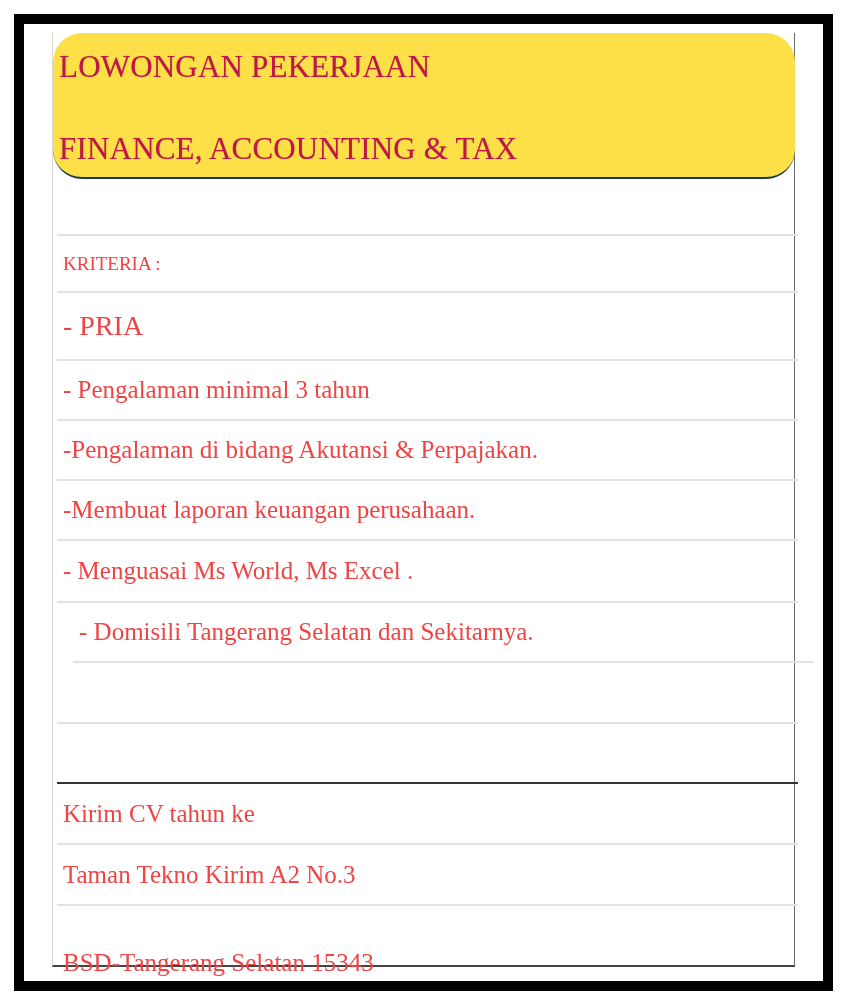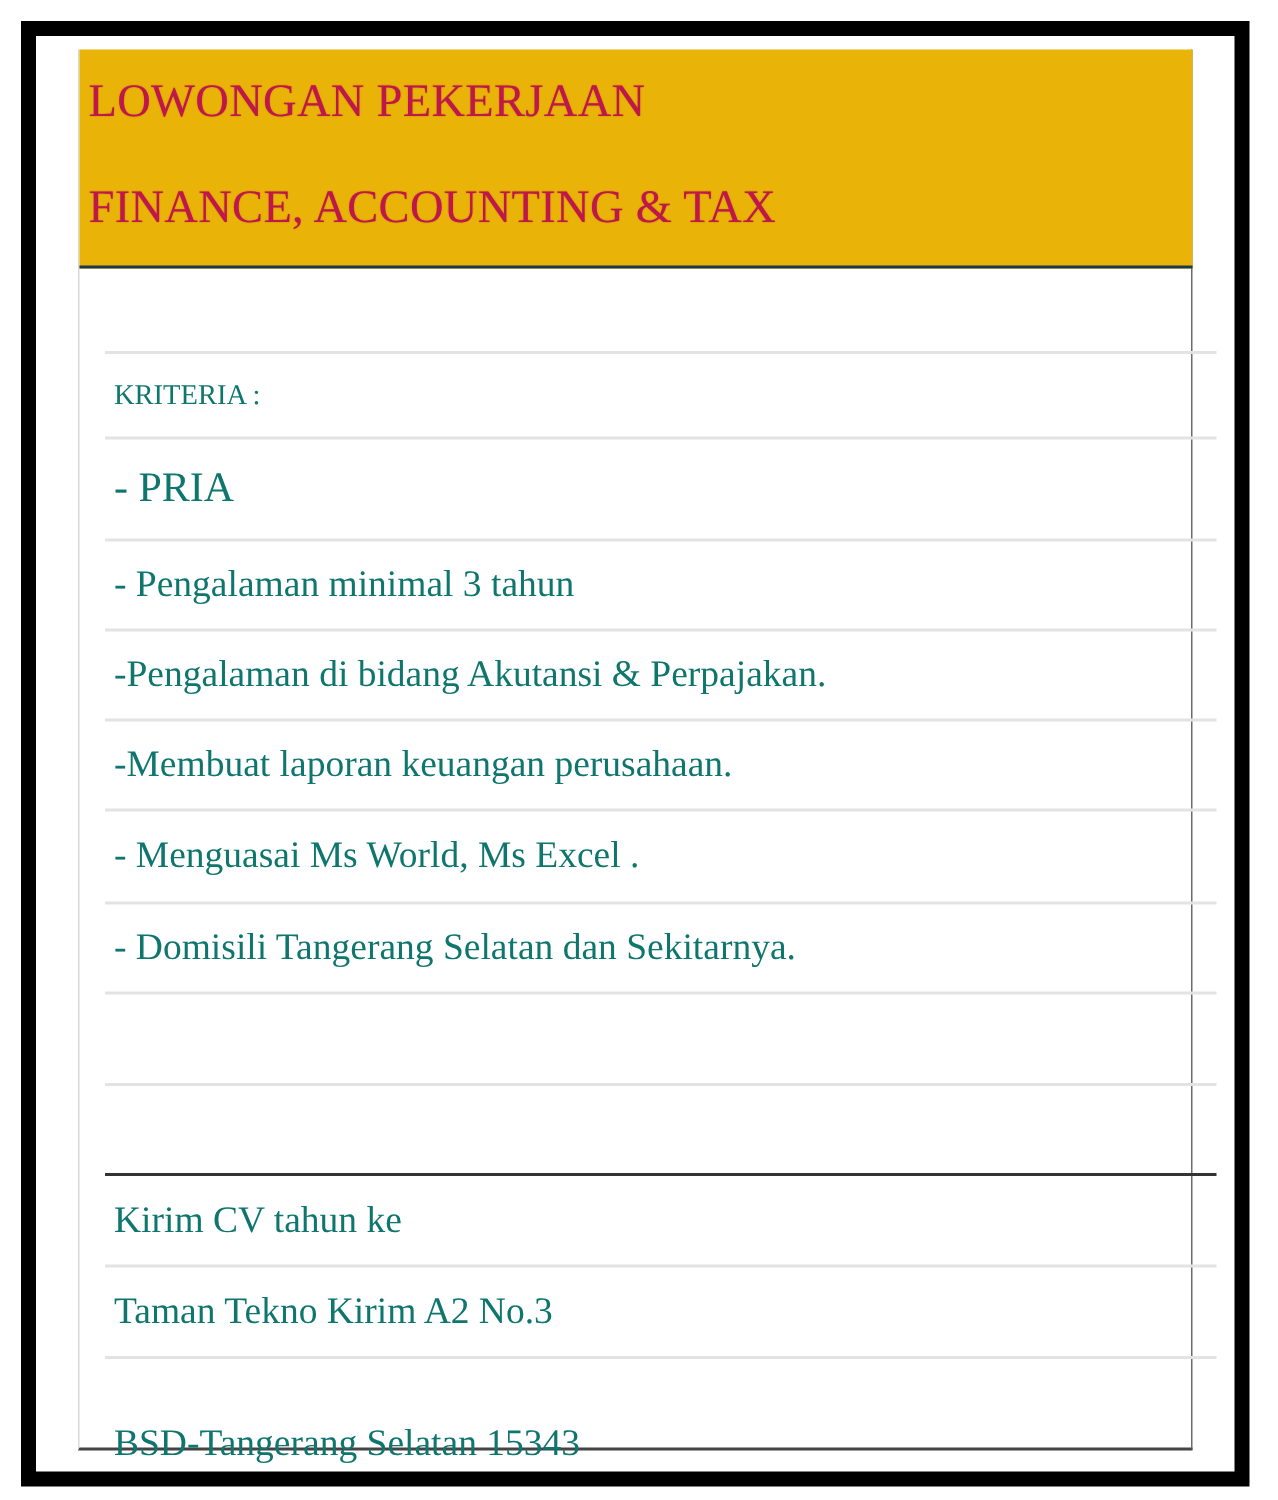--- a/index.html
+++ b/index.html
@@ -34,45 +34,46 @@
       border-bottom: 2px solid #444444;
       background: #ffffff;
       box-sizing: content-box;
     }
     .header {
       position: absolute;
       left: 0;
       top: 0;
       width: 742px;
       height: 144px;
-      background: #eab308;
+      background: #fde047;
       border-bottom: 2px solid #1a3a4a;
+      border-radius: 29px;
     }
     .header-line {
       position: absolute;
       left: 6px;
       color: #c0174a;
       font-family: "Liberation Serif", "DejaVu Serif", serif;
       font-size: 31px;
       letter-spacing: 0.2px;
       white-space: nowrap;
       text-shadow: 0 0 1px rgba(120,0,40,0.4);
     }
     .header-line.l1 { top: 16px; }
-    .header-line.l2 { top: 87px; }
+    .header-line.l2 { top: 98px; }
     .row {
       position: absolute;
-      left: 17px;
+      left: 4px;
       width: 741px;
       border-bottom: 2px solid #e3e3e3;
       box-sizing: border-box;
       display: flex;
       align-items: center;
       padding-left: 6px;
-      color: #0f766e;
+      color: #ef4444;
       font-family: "Liberation Serif", "DejaVu Serif", serif;
       font-size: 25px;
       white-space: nowrap;
     }
     .row.small { font-size: 19px; }
     .row.big { font-size: 28px; }
     .row.dark-bottom { border-bottom: 2px solid #333333; }
     .row.last { border-bottom: none; }
   </style>
 </head>
@@ -94,21 +95,21 @@
   <div class="row big" style="top:260px;height:68px;">- PRIA</div>
 
   <div class="row" style="top:328px;height:60px;text-align:right;">- Pengalaman minimal 3 tahun</div>
 
   <div class="row" style="top:448px;height:60px;">-Membuat laporan keuangan perusahaan.</div>
 
   <div class="row" style="top:388px;height:60px;">-Pengalaman di bidang Akutansi &amp; Perpajakan.</div>
 
   <div class="row" style="top:508px;height:62px;text-align:center;">- Menguasai Ms World, Ms Excel .</div>
 
-  <div class="row" style="top:570px;height:60px;">- Domisili Tangerang Selatan dan Sekitarnya.</div>
+  <div class="row" style="top:570px;height:60px;margin-left:16px;">- Domisili Tangerang Selatan dan Sekitarnya.</div>
 
   <div class="row" style="top:630px;height:61px;"></div>
 
   <div class="row dark-bottom" style="top:691px;height:60px;"></div>
 
   <div class="row" style="top:751px;height:61px;">Kirim CV tahun ke</div>
 
   <div class="row" style="top:812px;height:61px;">Taman Tekno Kirim A2 No.3</div>
 
   <div class="row last" style="top:873px;height:59px;margin-top:27px;">BSD-Tangerang Selatan 15343</div>

